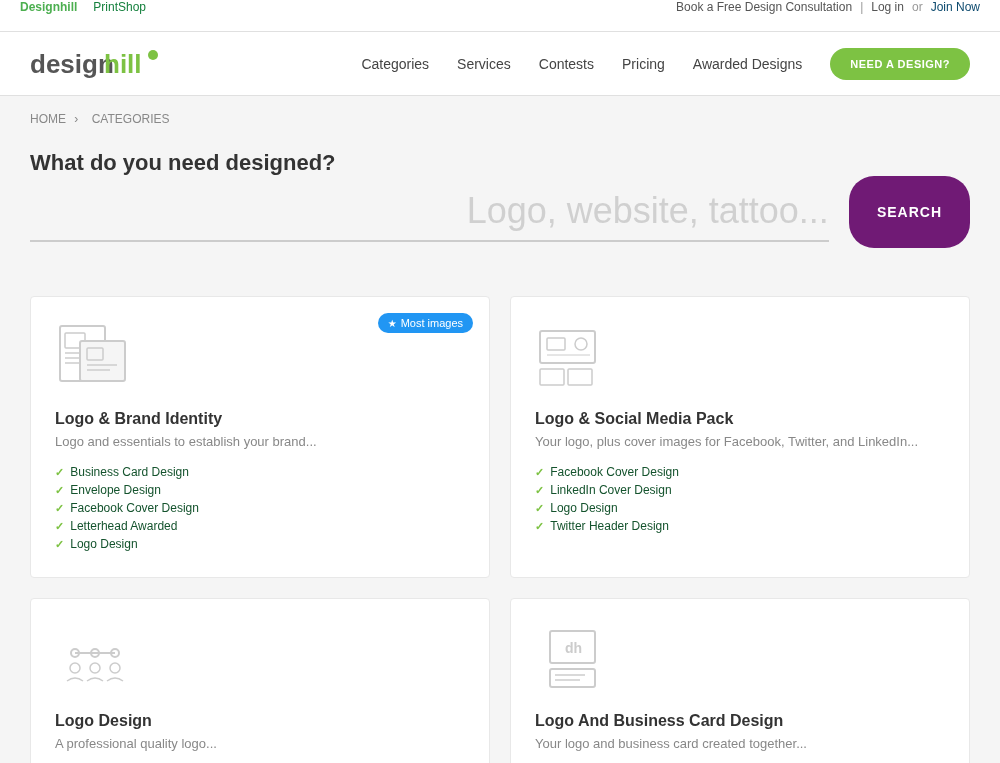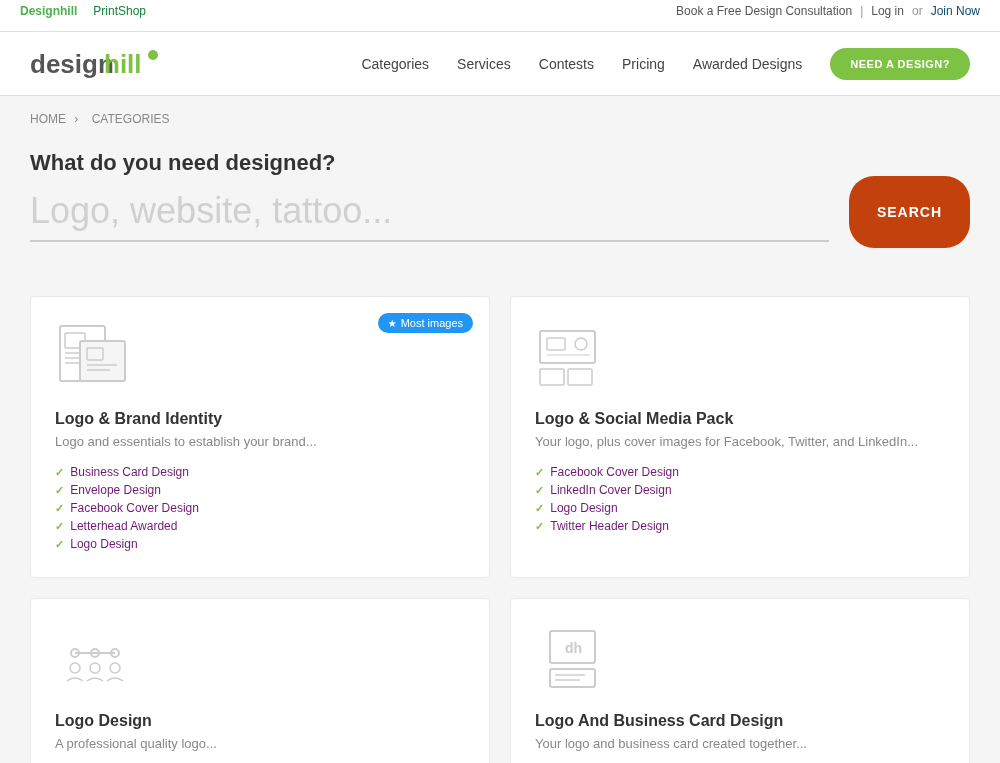--- a/index.html
+++ b/index.html
@@ -3,23 +3,23 @@
   <meta charset="utf-8">
   <style>
     * { box-sizing: border-box; margin: 0; padding: 0; }
     body { font-family: Arial, Helvetica, sans-serif; background: #f5f5f5; color: #333; font-size: 14px; }
 
     
     .top-bar {
       background: #fff;
       border-bottom: 1px solid #e0e0e0;
       display: flex;
-      align-items: flex-end;
+      align-items: flex-start;
       justify-content: space-between;
-      padding: 13px 20px;
+      padding: 0 20px;
       height: 32px;
       font-size: 12px;
       color: #555;
     }
     .top-bar-left { display: flex; gap: 16px; }
     .top-bar-left a { color: #15803d; text-decoration: none; }
     .top-bar-left a:first-child { color: #4caf50; font-weight: bold; }
     .top-bar-right { display: flex; align-items: center; gap: 8px; }
     .top-bar-right span { color: #999; }
     .top-bar-right a { color: #555; text-decoration: none; }
@@ -86,24 +86,25 @@
     .search-input {
       width: 800px;
       border: none;
       border-bottom: 2px solid #ccc;
       background: transparent;
       font-size: 36px;
       color: #6d28d9;
       padding: 8px 0;
       outline: none;
       font-weight: 300;
+      text-align: right;
     }
     .search-input::placeholder { color: #d0d0d0; }
     .search-btn {
-      background: #c2410c;
+      background: #701a75;
       color: #fff;
       border: none;
       padding: 28px 28px;
       border-radius: 25px;
       font-size: 14px;
       font-weight: bold;
       cursor: pointer;
       text-transform: uppercase;
       letter-spacing: 1px;
       margin-left: 20px;
@@ -161,21 +162,21 @@
       color: #888;
       margin-bottom: 14px;
     }
 
     .card-features {
       list-style: none;
       padding: 0;
     }
     .card-features li {
       font-size: 12px;
-      color: #701a75;
+      color: #14532d;
       padding: 2px 0;
       display: flex;
       align-items: center;
       gap: 6px;
     }
     .card-features li::before {
       content: '✓';
       color: #7dc243;
       font-size: 11px;
       font-weight: bold;

